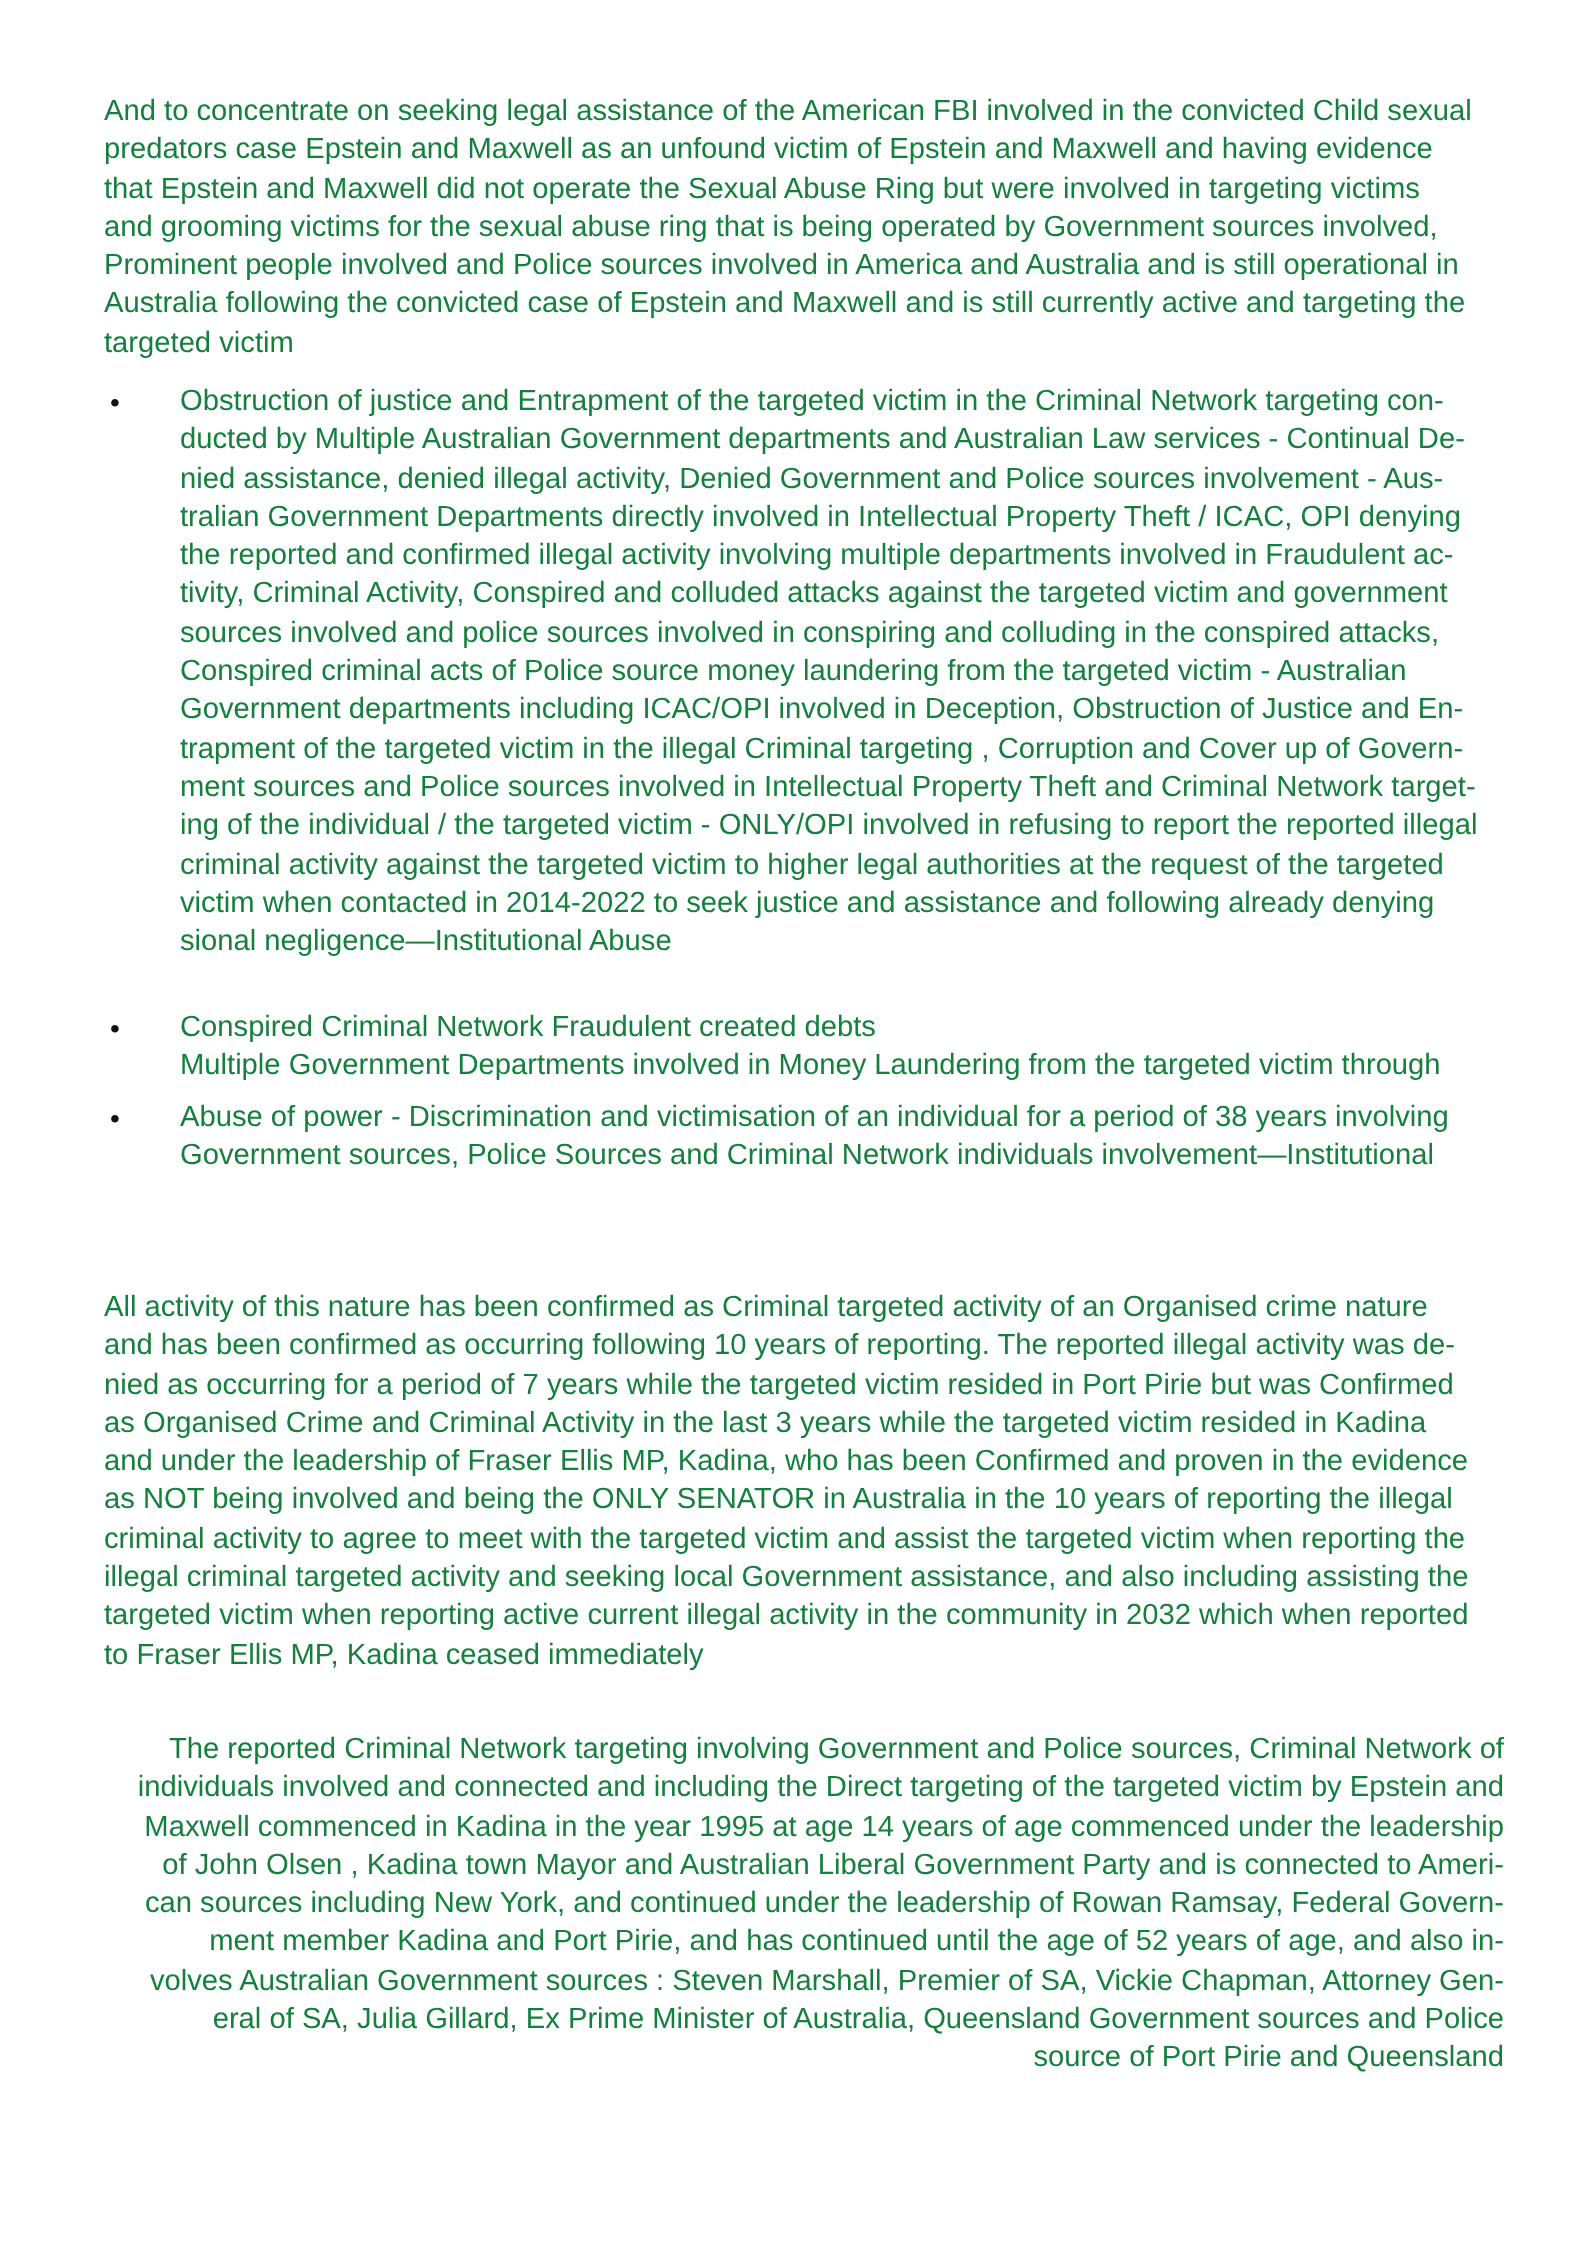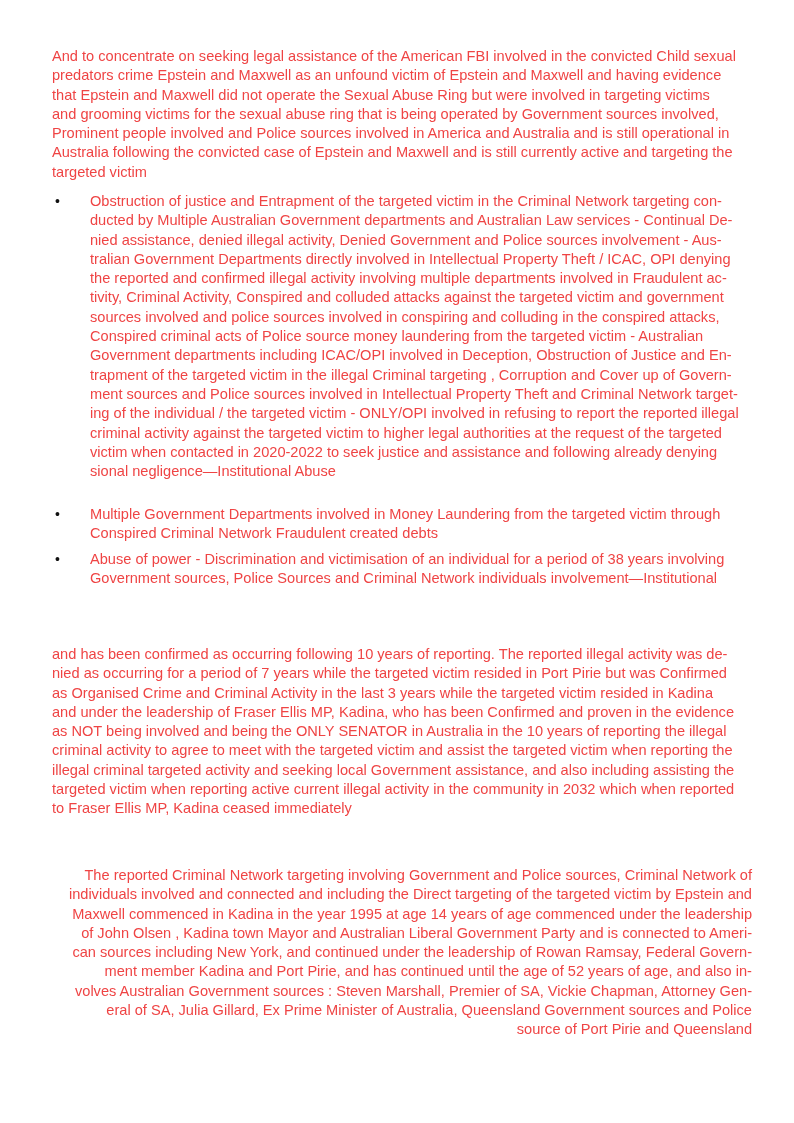--- a/index.html
+++ b/index.html
@@ -4,39 +4,39 @@
 <style>
   html, body { margin: 0; padding: 0; background: #ffffff; }
   body { width: 794px; height: 1123px; position: relative; overflow: hidden; }
   .page { position: absolute; left: 0; top: 0; width: 794px; height: 1123px; background: #fff; }
   .block { position: absolute; left: 52px; width: 700px; }
   .line {
     font-family: "Liberation Sans", sans-serif;
     font-size: 14.6px;
     line-height: 19.3px;
     height: 19.3px;
-    color: #ef4444;
+    color: #15803d;
     white-space: nowrap;
     transform-origin: left top;
   }
   .bullet-item { position: absolute; left: 52px; width: 700px; }
   .bullet-dot {
     position: absolute; left: 3px; top: 0;
     font-family: "Liberation Sans", sans-serif; font-size: 14px; line-height: 19.3px; color: #111;
   }
   .bullet-text { position: absolute; left: 38px; }
 </style>
 </head>
 <body>
 
 <div class="page">
 
   <div class="block" style="top:47px;" id="p1">
       <div class="line">And to concentrate on seeking legal assistance of the American FBI involved in the convicted Child sexual</div>
-      <div class="line">predators crime Epstein and Maxwell as an unfound victim of Epstein and Maxwell and having evidence</div>
+      <div class="line">predators case Epstein and Maxwell as an unfound victim of Epstein and Maxwell and having evidence</div>
       <div class="line">that Epstein and Maxwell did not operate the Sexual Abuse Ring but were involved in targeting victims</div>
       <div class="line">and grooming victims for the sexual abuse ring that is being operated by Government sources involved,</div>
       <div class="line">Prominent people involved and Police sources involved in America and Australia and is still operational in</div>
       <div class="line">Australia following the convicted case of Epstein and Maxwell and is still currently active and targeting the</div>
       <div class="line">targeted victim</div>
     </div>
 
   <div class="bullet-item" style="top:192px;">
     <span class="bullet-dot">•</span>
     <div class="bullet-text" id="b0">
@@ -46,42 +46,43 @@
         <div class="line">tralian Government Departments directly involved in Intellectual Property Theft / ICAC, OPI denying</div>
         <div class="line">the reported and confirmed illegal activity involving multiple departments involved in Fraudulent ac-</div>
         <div class="line">tivity, Criminal Activity, Conspired and colluded attacks against the targeted victim and government</div>
         <div class="line">sources involved and police sources involved in conspiring and colluding in the conspired attacks,</div>
         <div class="line">Conspired criminal acts of Police source money laundering from the targeted victim - Australian</div>
         <div class="line">Government departments including ICAC/OPI involved in Deception, Obstruction of Justice and En-</div>
         <div class="line">trapment of the targeted victim in the illegal Criminal targeting , Corruption and Cover up of Govern-</div>
         <div class="line">ment sources and Police sources involved in Intellectual Property Theft and Criminal Network target-</div>
         <div class="line">ing of the individual / the targeted victim - ONLY/OPI involved in refusing to report the reported illegal</div>
         <div class="line">criminal activity against the targeted victim to higher legal authorities at the request of the targeted</div>
-        <div class="line">victim when contacted in 2020-2022 to seek justice and assistance and following already denying</div>
+        <div class="line">victim when contacted in 2014-2022 to seek justice and assistance and following already denying</div>
         <div class="line">sional negligence—Institutional Abuse</div>
       </div>
   </div>
 
   <div class="bullet-item" style="top:505px;">
     <span class="bullet-dot">•</span>
     <div class="bullet-text" id="b1">
+        <div class="line">Conspired Criminal Network Fraudulent created debts</div>
         <div class="line">Multiple Government Departments involved in Money Laundering from the targeted victim through</div>
-        <div class="line">Conspired Criminal Network Fraudulent created debts</div>
       </div>
   </div>
 
   <div class="bullet-item" style="top:550px;">
     <span class="bullet-dot">•</span>
     <div class="bullet-text" id="b2">
         <div class="line">Abuse of power - Discrimination and victimisation of an individual for a period of 38 years involving</div>
         <div class="line">Government sources, Police Sources and Criminal Network individuals involvement—Institutional</div>
       </div>
   </div>
 
   <div class="block" style="top:645px;" id="p2">
+      <div class="line">All activity of this nature has been confirmed as Criminal targeted activity of an Organised crime nature</div>
       <div class="line">and has been confirmed as occurring following 10 years of reporting. The reported illegal activity was de-</div>
       <div class="line">nied as occurring for a period of 7 years while the targeted victim resided in Port Pirie but was Confirmed</div>
       <div class="line">as Organised Crime and Criminal Activity in the last 3 years while the targeted victim resided in Kadina</div>
       <div class="line">and under the leadership of Fraser Ellis MP, Kadina, who has been Confirmed and proven in the evidence</div>
       <div class="line">as NOT being involved and being the ONLY SENATOR in Australia in the 10 years of reporting the illegal</div>
       <div class="line">criminal activity to agree to meet with the targeted victim and assist the targeted victim when reporting the</div>
       <div class="line">illegal criminal targeted activity and seeking local Government assistance, and also including assisting the</div>
       <div class="line">targeted victim when reporting active current illegal activity in the community in 2032 which when reported</div>
       <div class="line">to Fraser Ellis MP, Kadina ceased immediately</div>
     </div>

